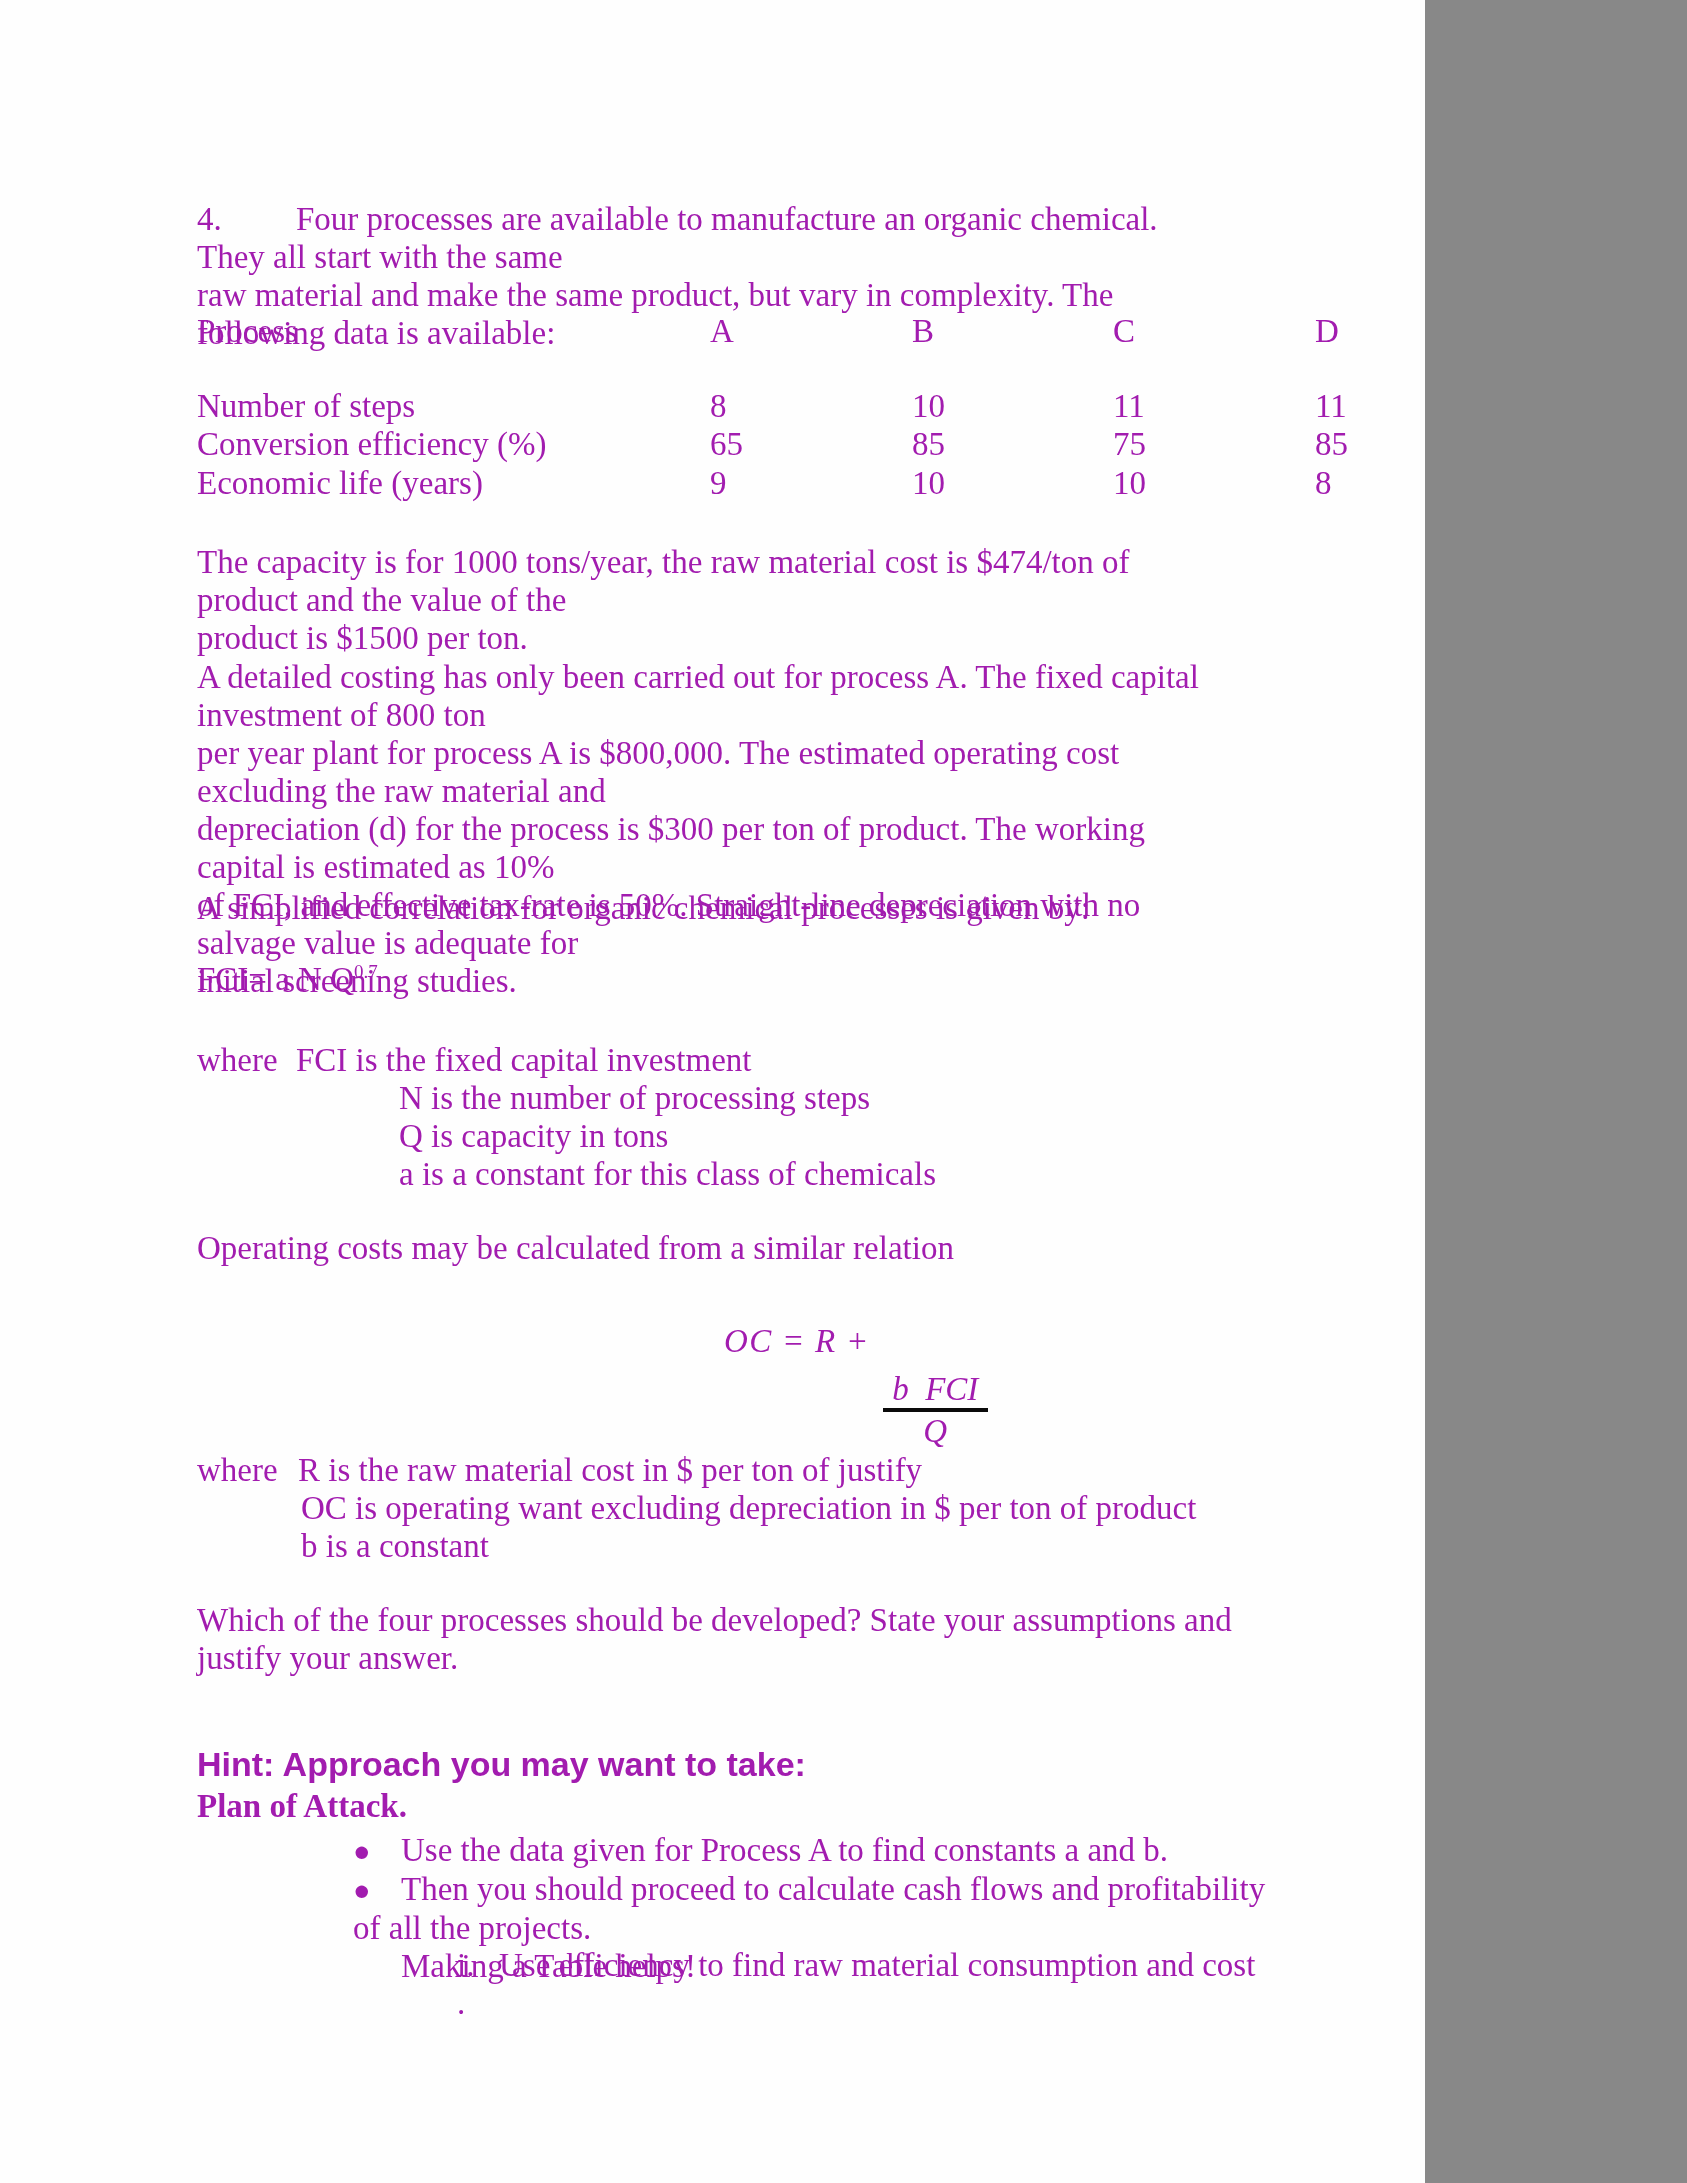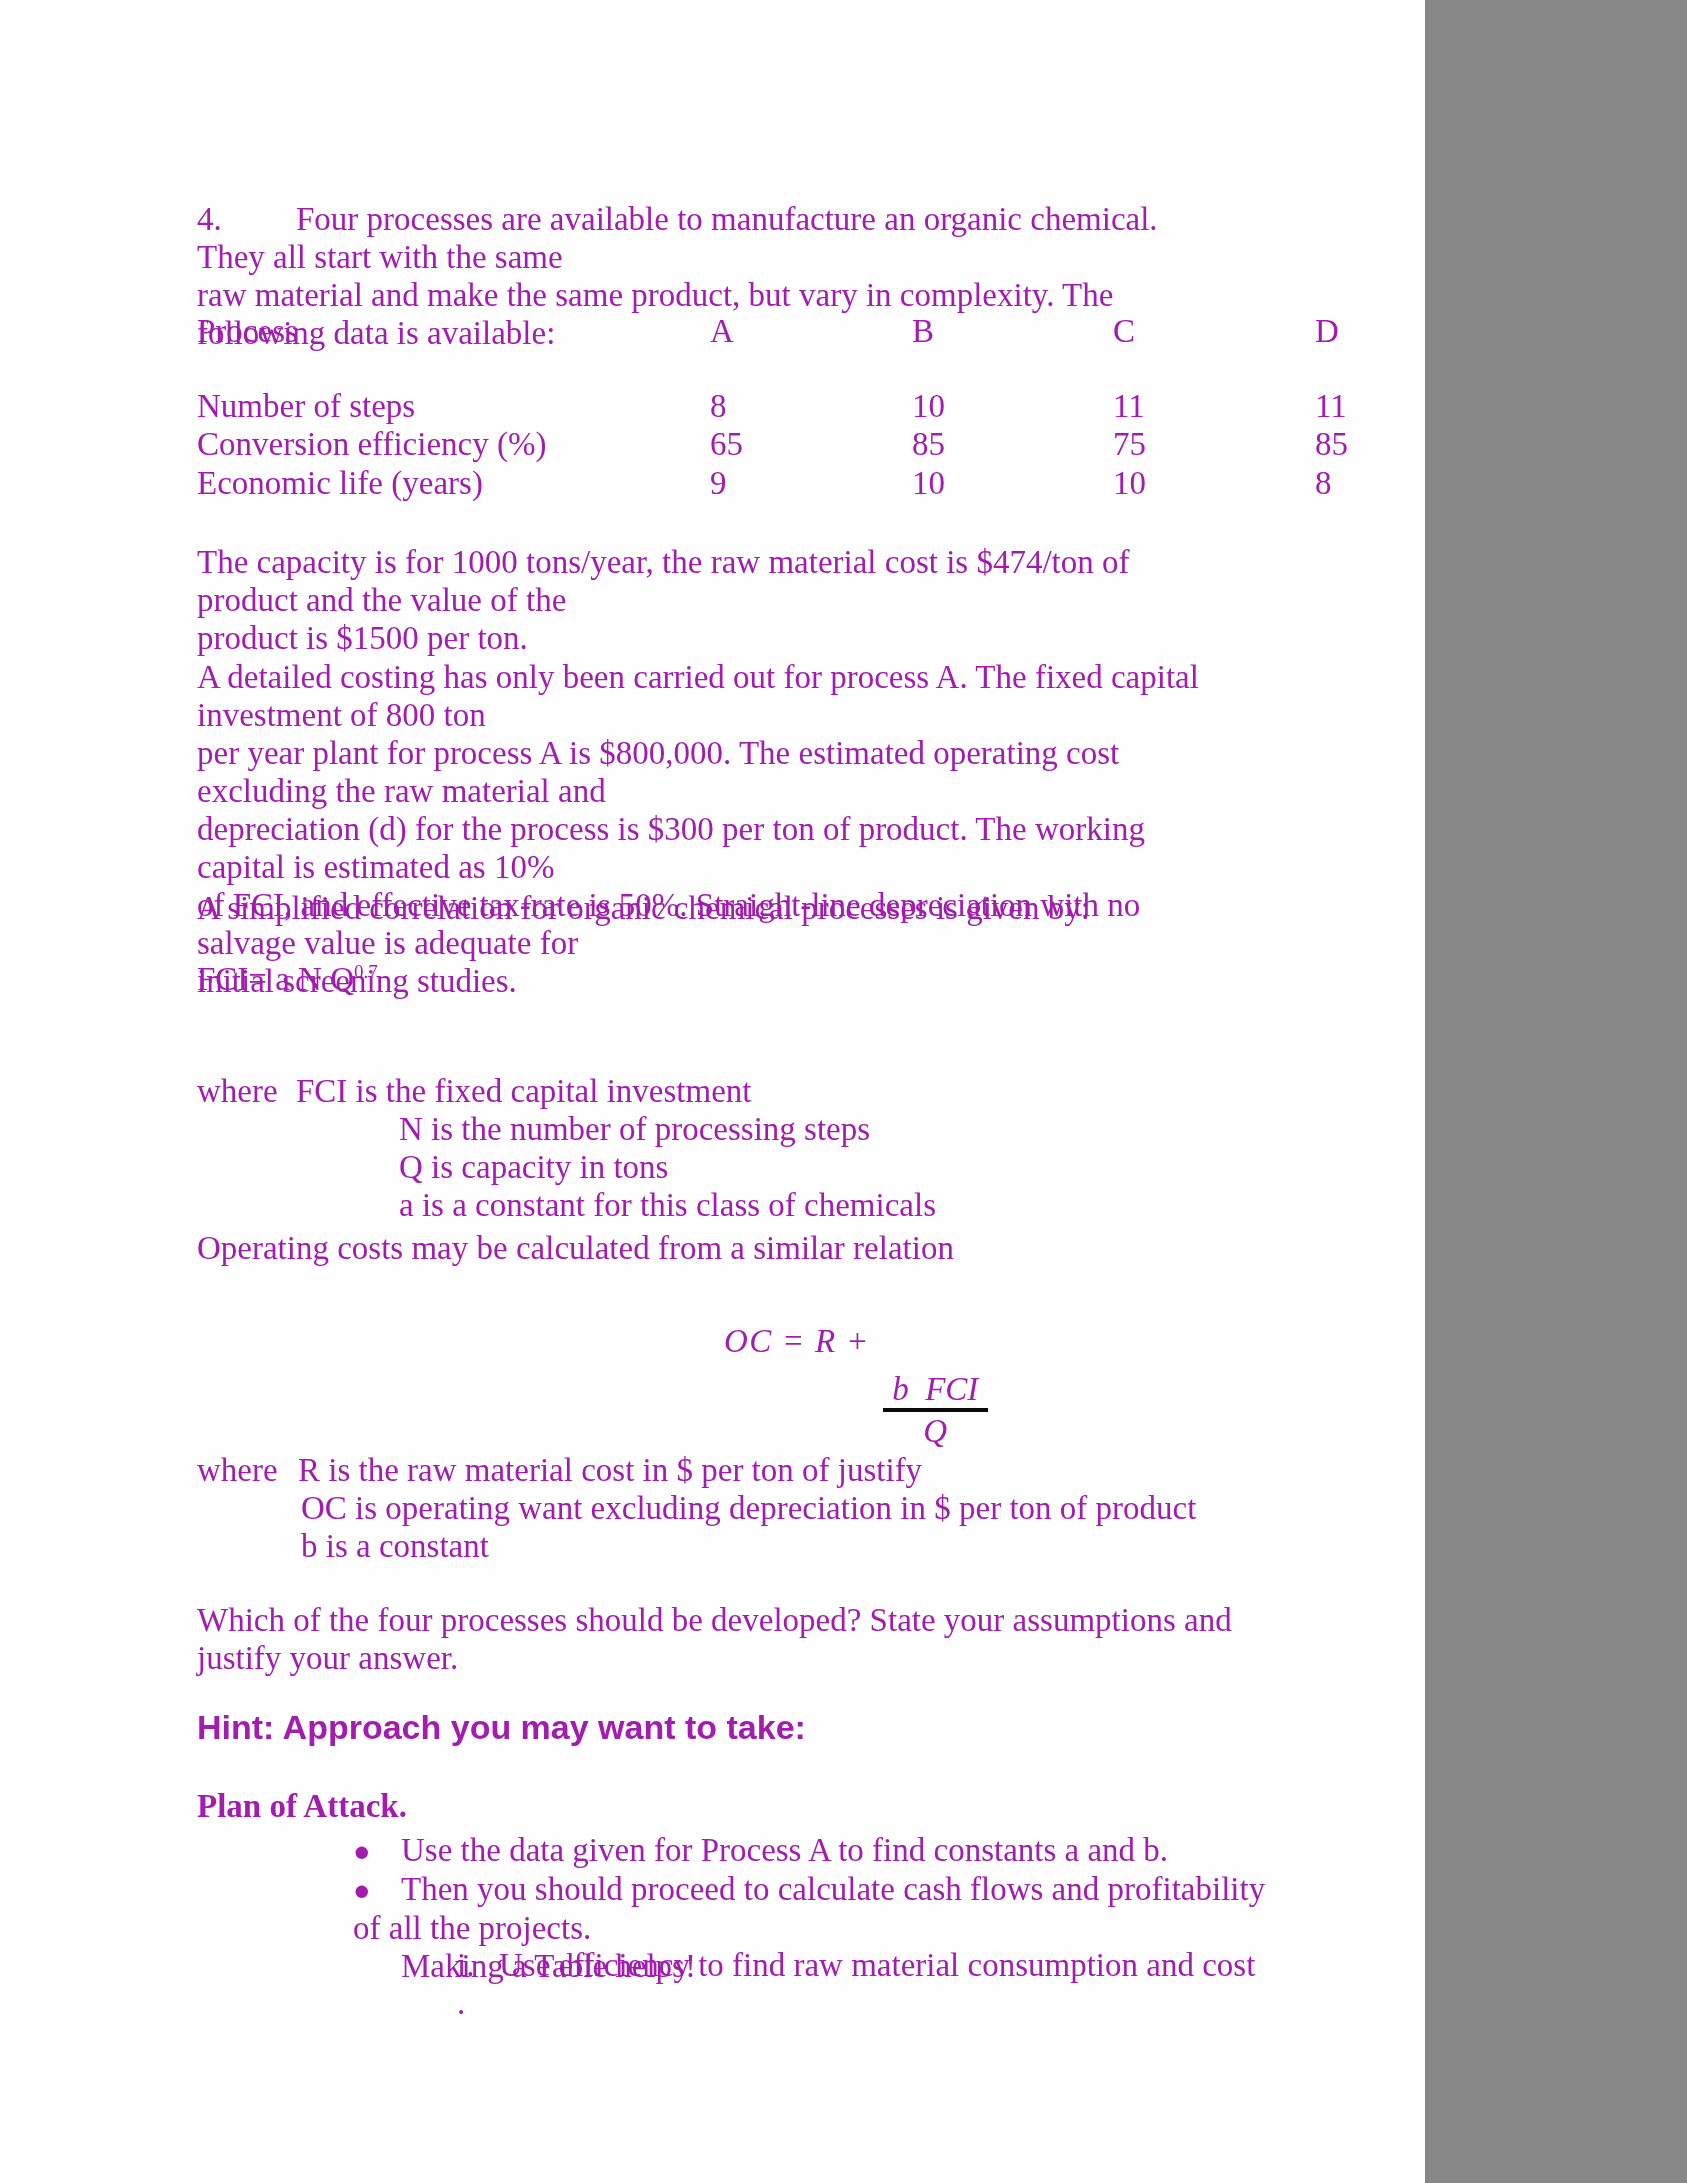--- a/index.html
+++ b/index.html
@@ -21,21 +21,21 @@
   .trow{position:absolute;left:0;right:0;height:38px;}
   .cell{position:absolute;white-space:nowrap;}
   .cl{left:197px;} .ca{left:710px;} .cb{left:912px;} .cc{left:1113px;} .cd{left:1315px;}
   .sup{font-size:19px;vertical-align:super;line-height:0;}
   .eq-oc{position:absolute;left:724px;top:1322px;display:flex;align-items:flex-start;font-style:italic;}
   .eq-oc .pre{margin-right:13.2px;letter-spacing:1.3px;}
   .frac{display:inline-flex;flex-direction:column;align-items:center;}
   .frac .num{padding:0 9.3px;white-space:pre;margin-top:48px;}
   .frac .bar{align-self:stretch;height:4px;background:#0a0a0a;}
   .frac .den{padding:0 5.3px;}
-  .hint-h{font-family:"Liberation Sans","DejaVu Sans",sans-serif;font-weight:bold;font-size:34px;}
+  .hint-h{font-family:"Liberation Sans","DejaVu Sans",sans-serif;font-weight:bold;font-size:34px;margin-top:37px;}
   .plan-h{font-weight:bold;}
   .bullet-item{position:absolute;left:353px;right:159px;}
   .bmark{display:inline-block;width:48px;font-size:29px;}
   .bwrap{margin-left:48px;}
   .roman-item{position:absolute;left:457px;right:159px;}
   .rmark{display:inline-block;width:42px;}
 </style>
 </head>
 <body>
 
@@ -85,21 +85,21 @@
 depreciation (d) for the process is $300 per ton of product. The working capital is estimated as 10%
 of FCI, and effective tax-rate is 50%. Straight-line depreciation with no salvage value is adequate for
 initial screening studies.</div>
 
   <div class="blk" style="top:889px">A simplified correlation for organic chemical processes is given by:</div>
 
   <div class="blk" style="top:960px">
     <span>FCI= a N Q</span><span class="sup">0.7</span>
   </div>
 
-  <div class="blk" style="top:1072px">
+  <div class="blk" style="top:1041px">
     <div>
       <span class="kw1">where</span><span>FCI is the fixed capital investment</span>
     </div>
     <div class="sub1">N is the number of processing steps</div>
     <div class="sub1">Q is capacity in tons</div>
     <div class="sub1">a is a constant for this class of chemicals</div>
   </div>
 
   <div class="blk" style="top:1229px">Operating costs may be calculated from a similar relation</div>
 

